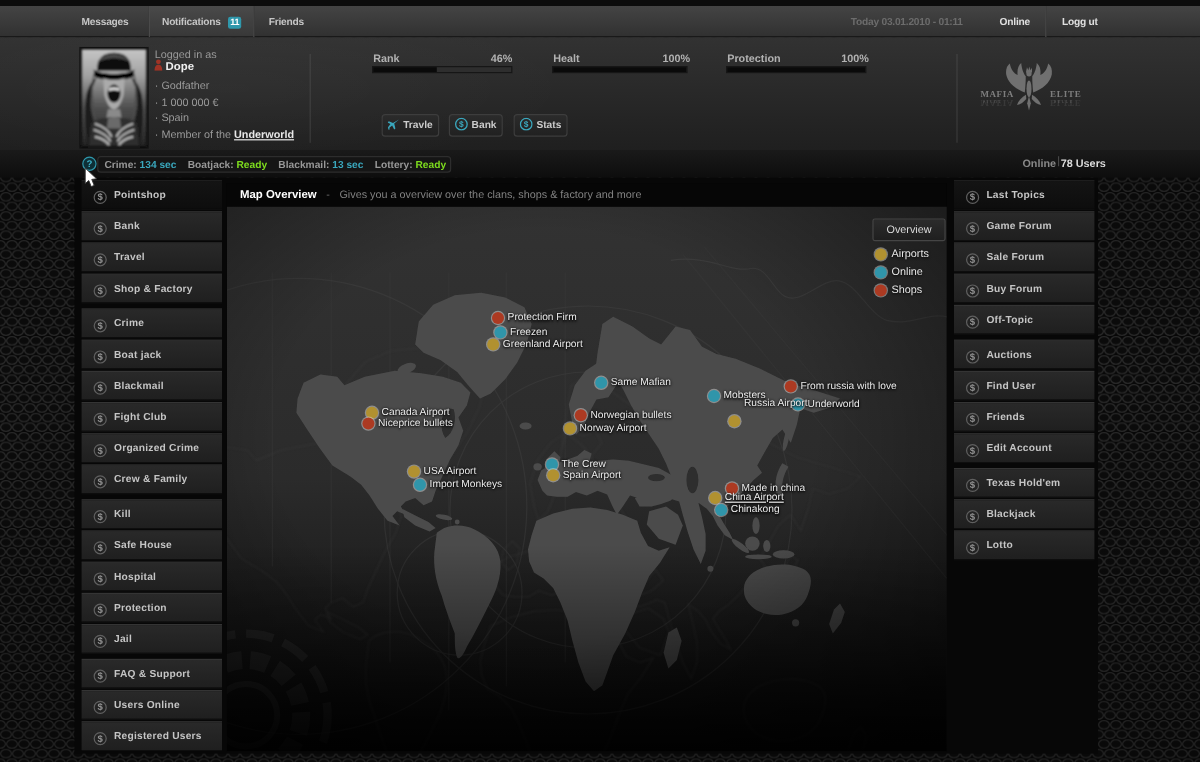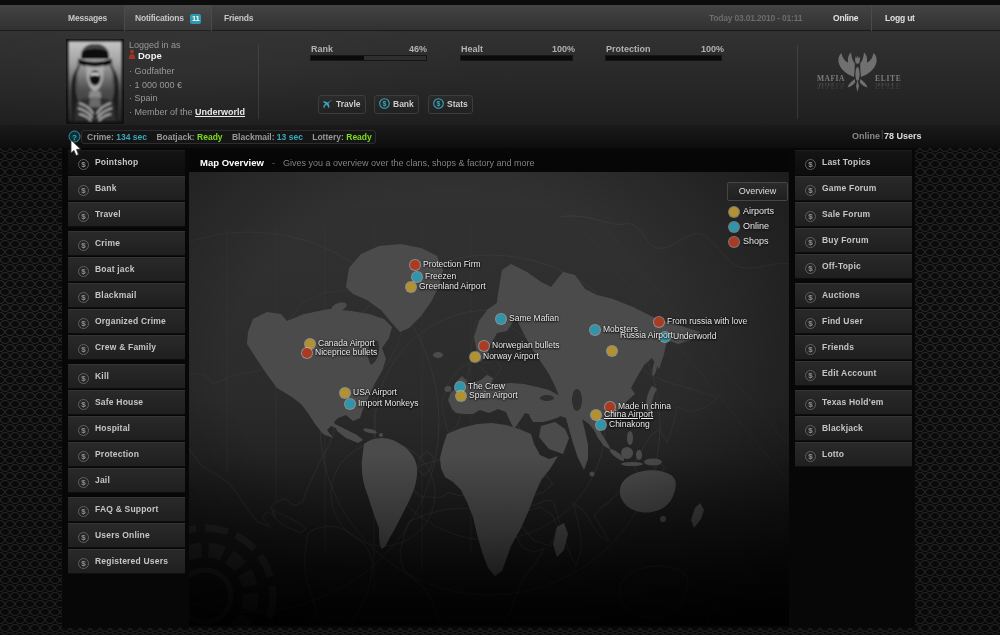--- a/index.html
+++ b/index.html
@@ -206,24 +206,26 @@
   </div>
   <span style="position:absolute; left:852px; top:6px; font-size:9px; font-weight:bold; color:#888;">Online</span>
   <span style="position:absolute; left:881px; top:4px; font-size:9px; color:#555;">|</span>
   <span style="position:absolute; left:884px; top:6px; font-size:9px; color:#ddd; font-weight:bold; ">78 Users</span>
 </div>
 <div id="wrapper">
 <div class="menu" style="left:6px; top:2px;">
 <div class="mitem dark"><span class="micon">$</span>Pointshop</div>
 <div class="mitem"><span class="micon">$</span>Bank</div>
 <div class="mitem"><span class="micon">$</span>Travel</div>
+<div class="mitem"><span class="micon">$</span>Shop &amp; Factory</div>
 <div class="mgap"></div>
 <div class="mitem"><span class="micon">$</span>Crime</div>
 <div class="mitem"><span class="micon">$</span>Boat jack</div>
 <div class="mitem"><span class="micon">$</span>Blackmail</div>
+<div class="mitem"><span class="micon">$</span>Fight Club</div>
 <div class="mitem"><span class="micon">$</span>Organized Crime</div>
 <div class="mitem"><span class="micon">$</span>Crew &amp; Family</div>
 <div class="mgap"></div>
 <div class="mitem"><span class="micon">$</span>Kill</div>
 <div class="mitem"><span class="micon">$</span>Safe House</div>
 <div class="mitem"><span class="micon">$</span>Hospital</div>
 <div class="mitem"><span class="micon">$</span>Protection</div>
 <div class="mitem"><span class="micon">$</span>Jail</div>
 <div class="mgap"></div>
 <div class="mitem"><span class="micon">$</span>FAQ &amp; Support</div>

